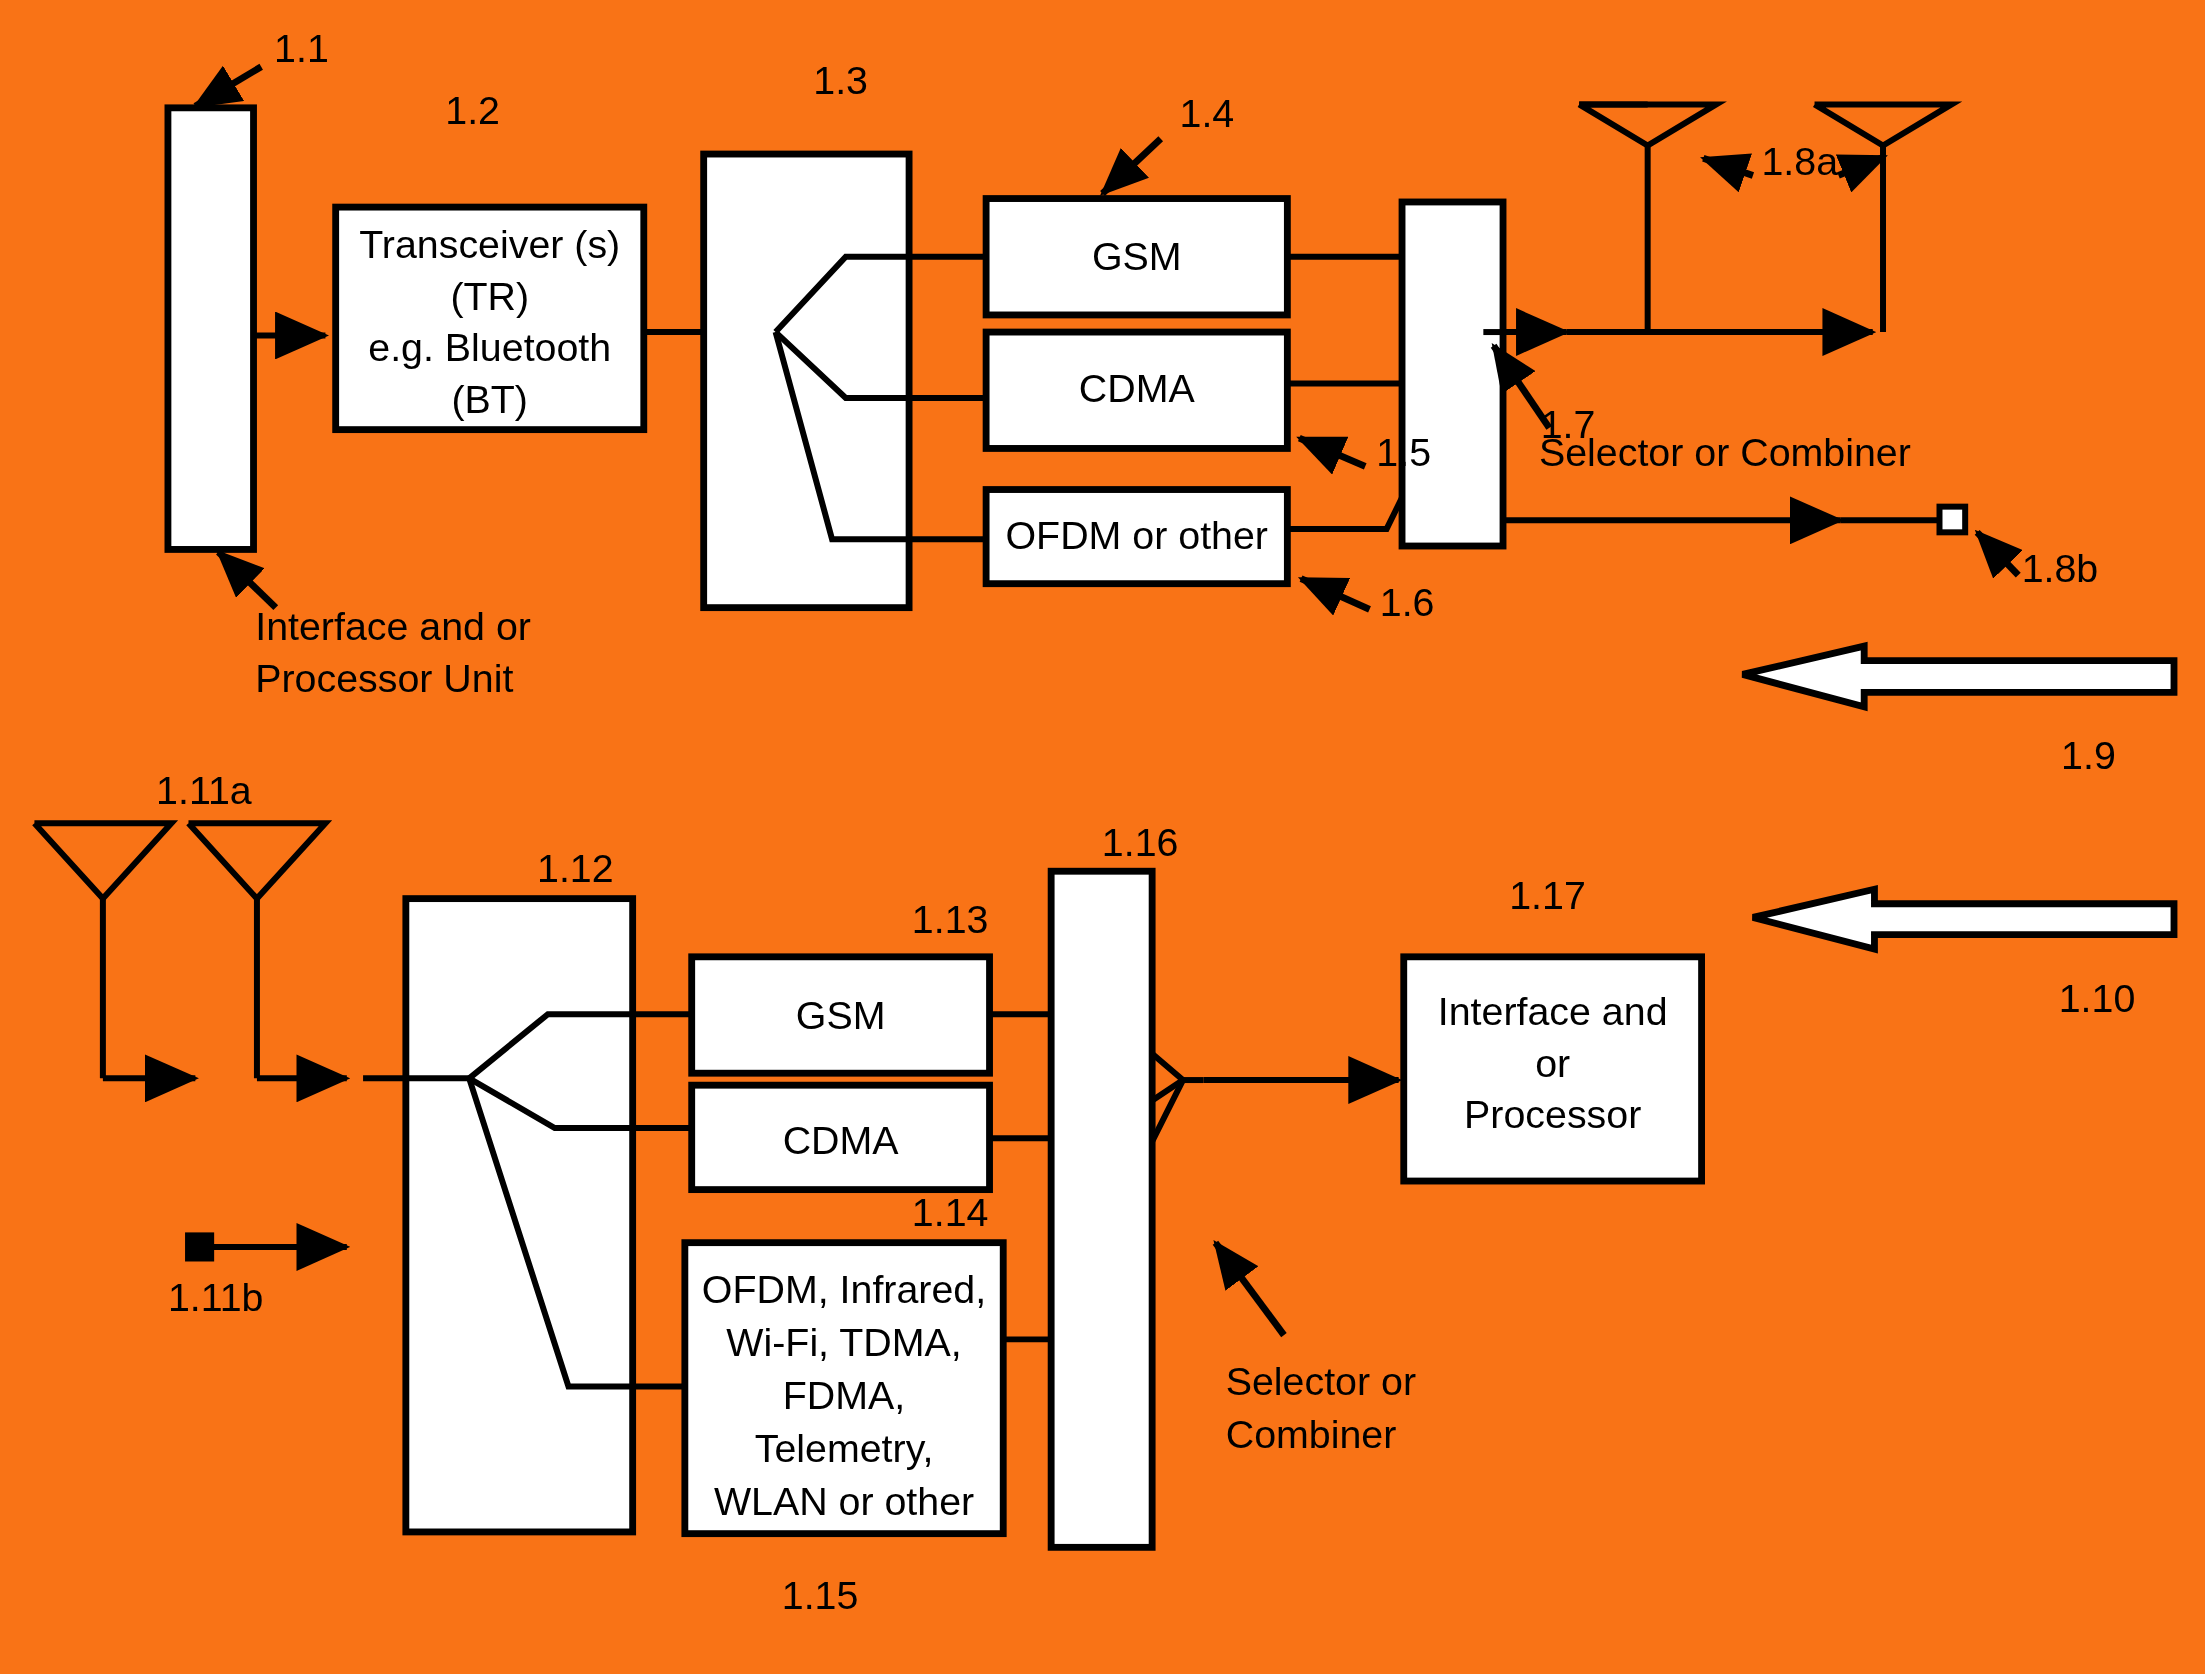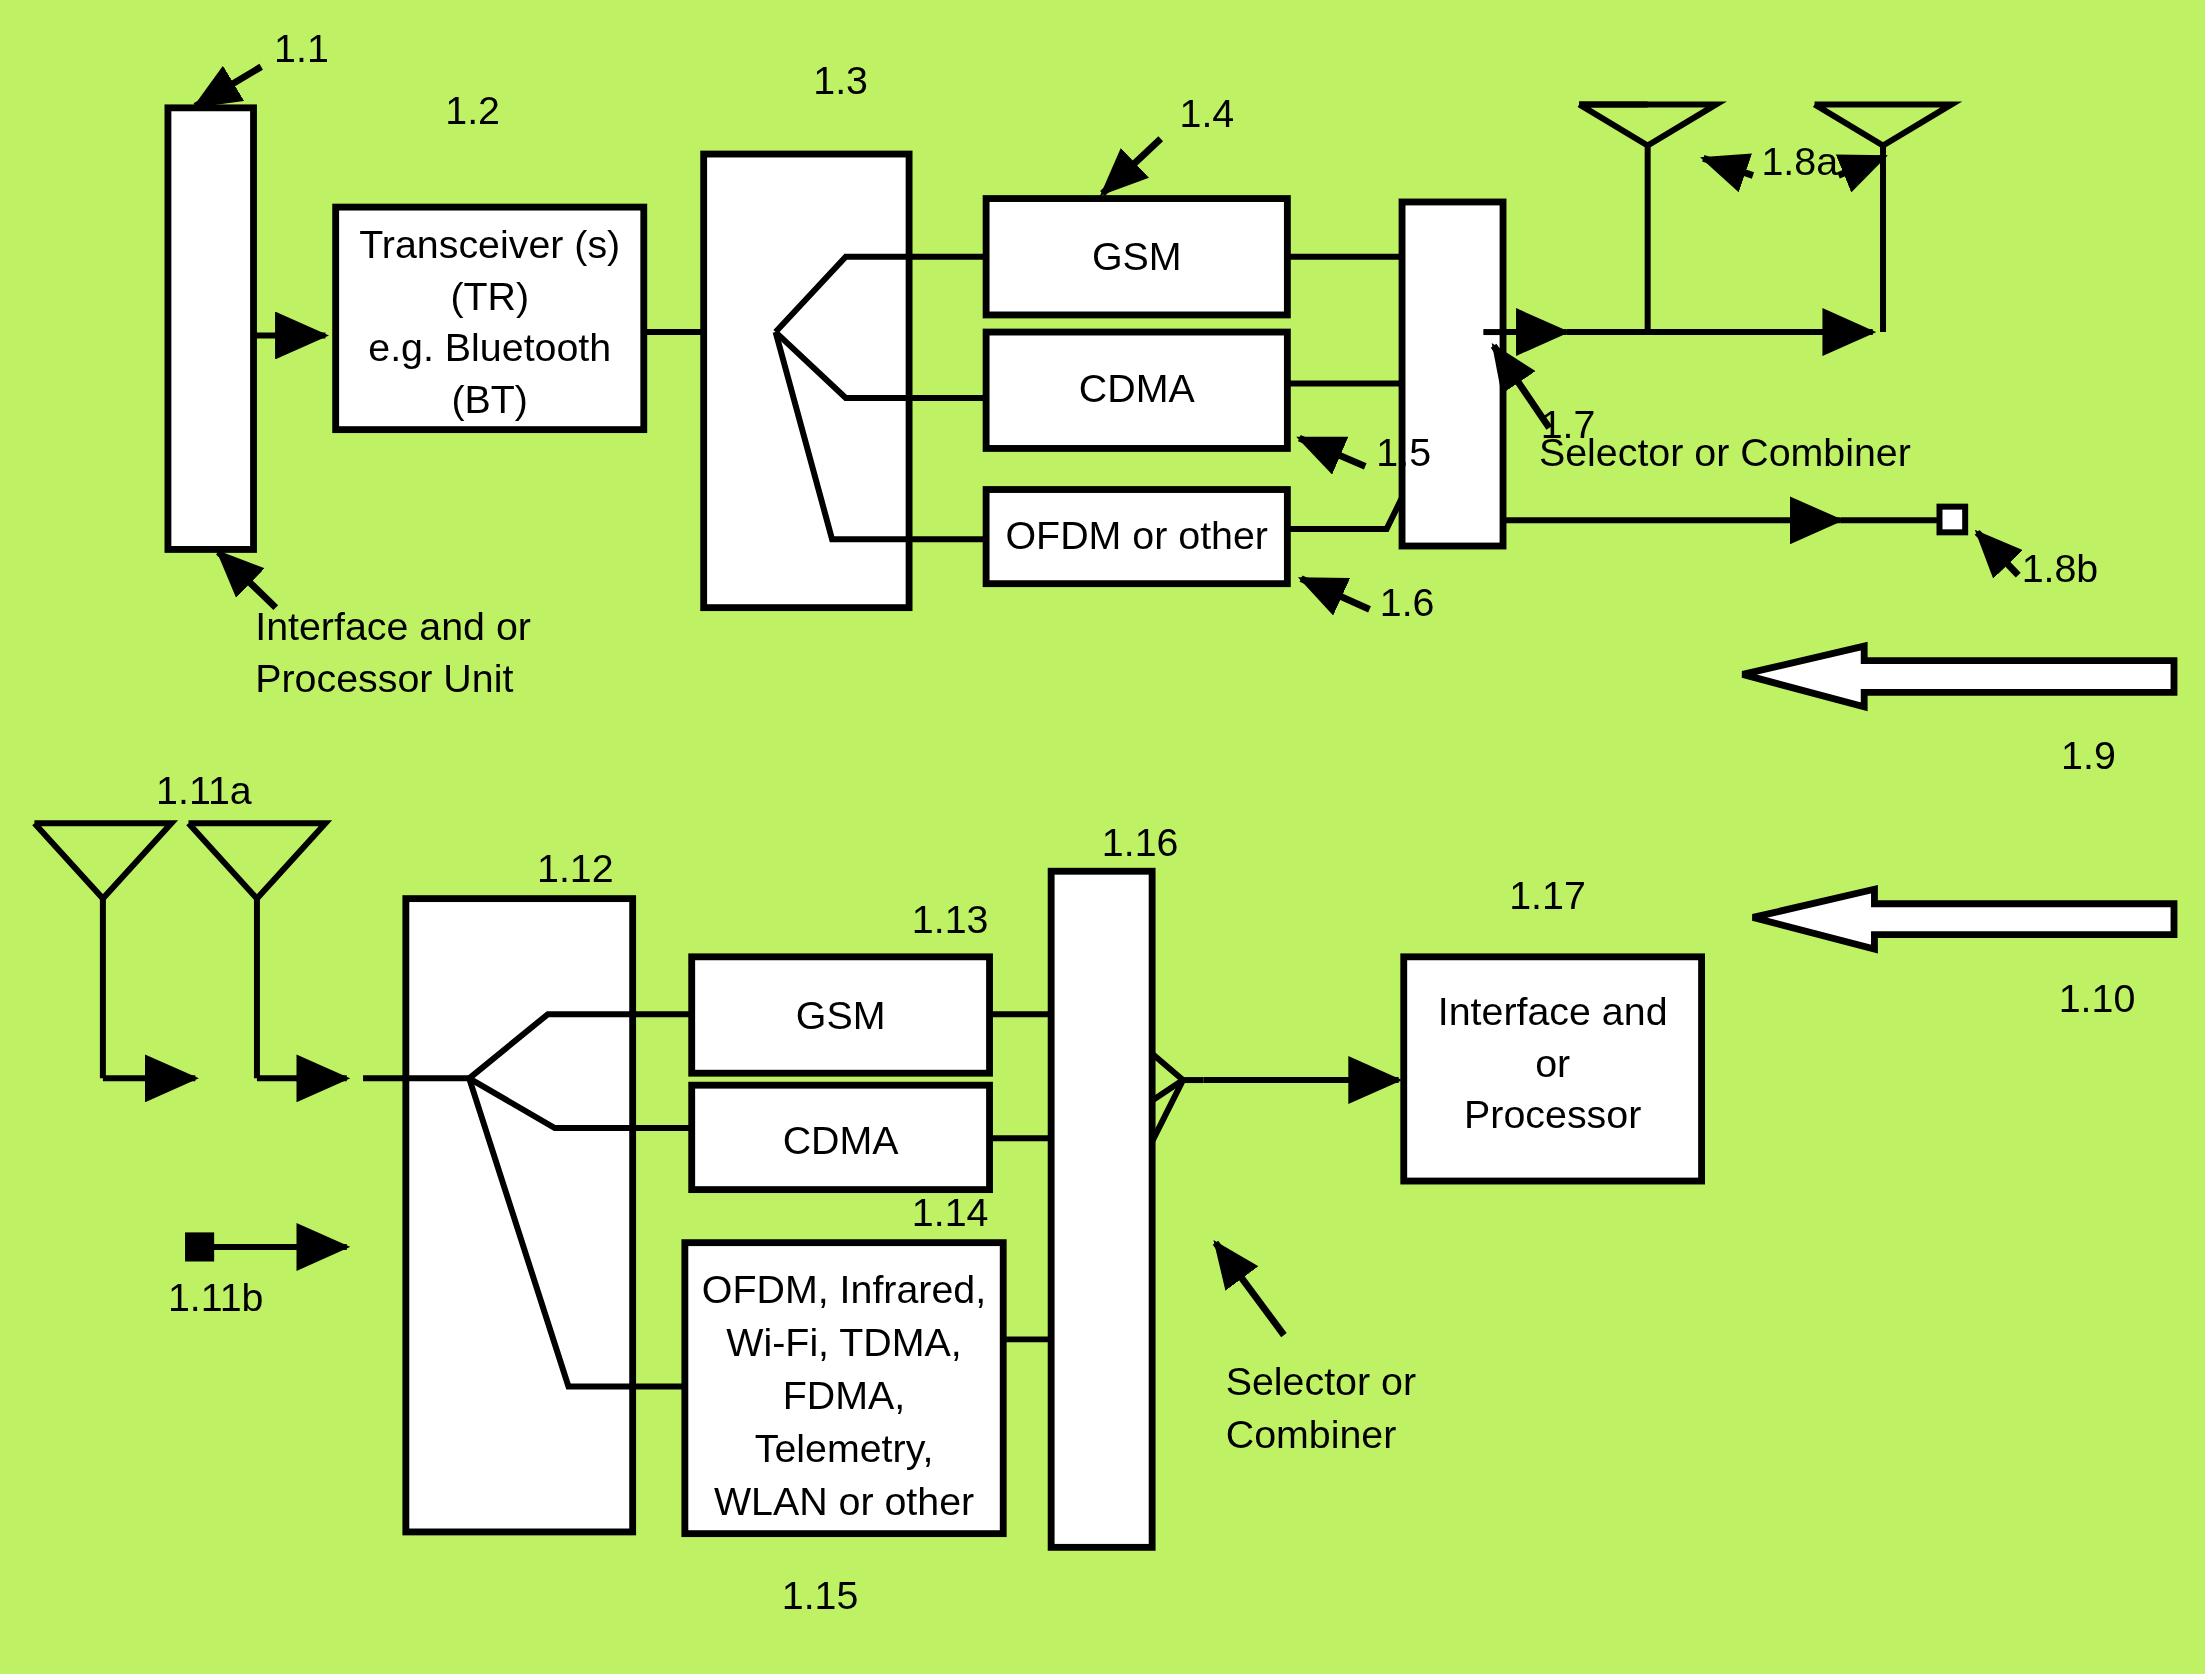--- a/index.html
+++ b/index.html
@@ -4,21 +4,21 @@
 <style>
   html, body {
     margin: 0;
     padding: 0;
     background: #ffffff;
   }
   #figure-root {
     position: relative;
     width: 2205px;
     height: 1674px;
-    background: #bef264;
+    background: #f97316;
     font-family: "Liberation Sans", sans-serif;
   }
   svg#diagram {
     position: absolute;
     top: 0; left: 0;
     width: 2205px;
     height: 1674px;
     display: block;
   }
   .stroke {

